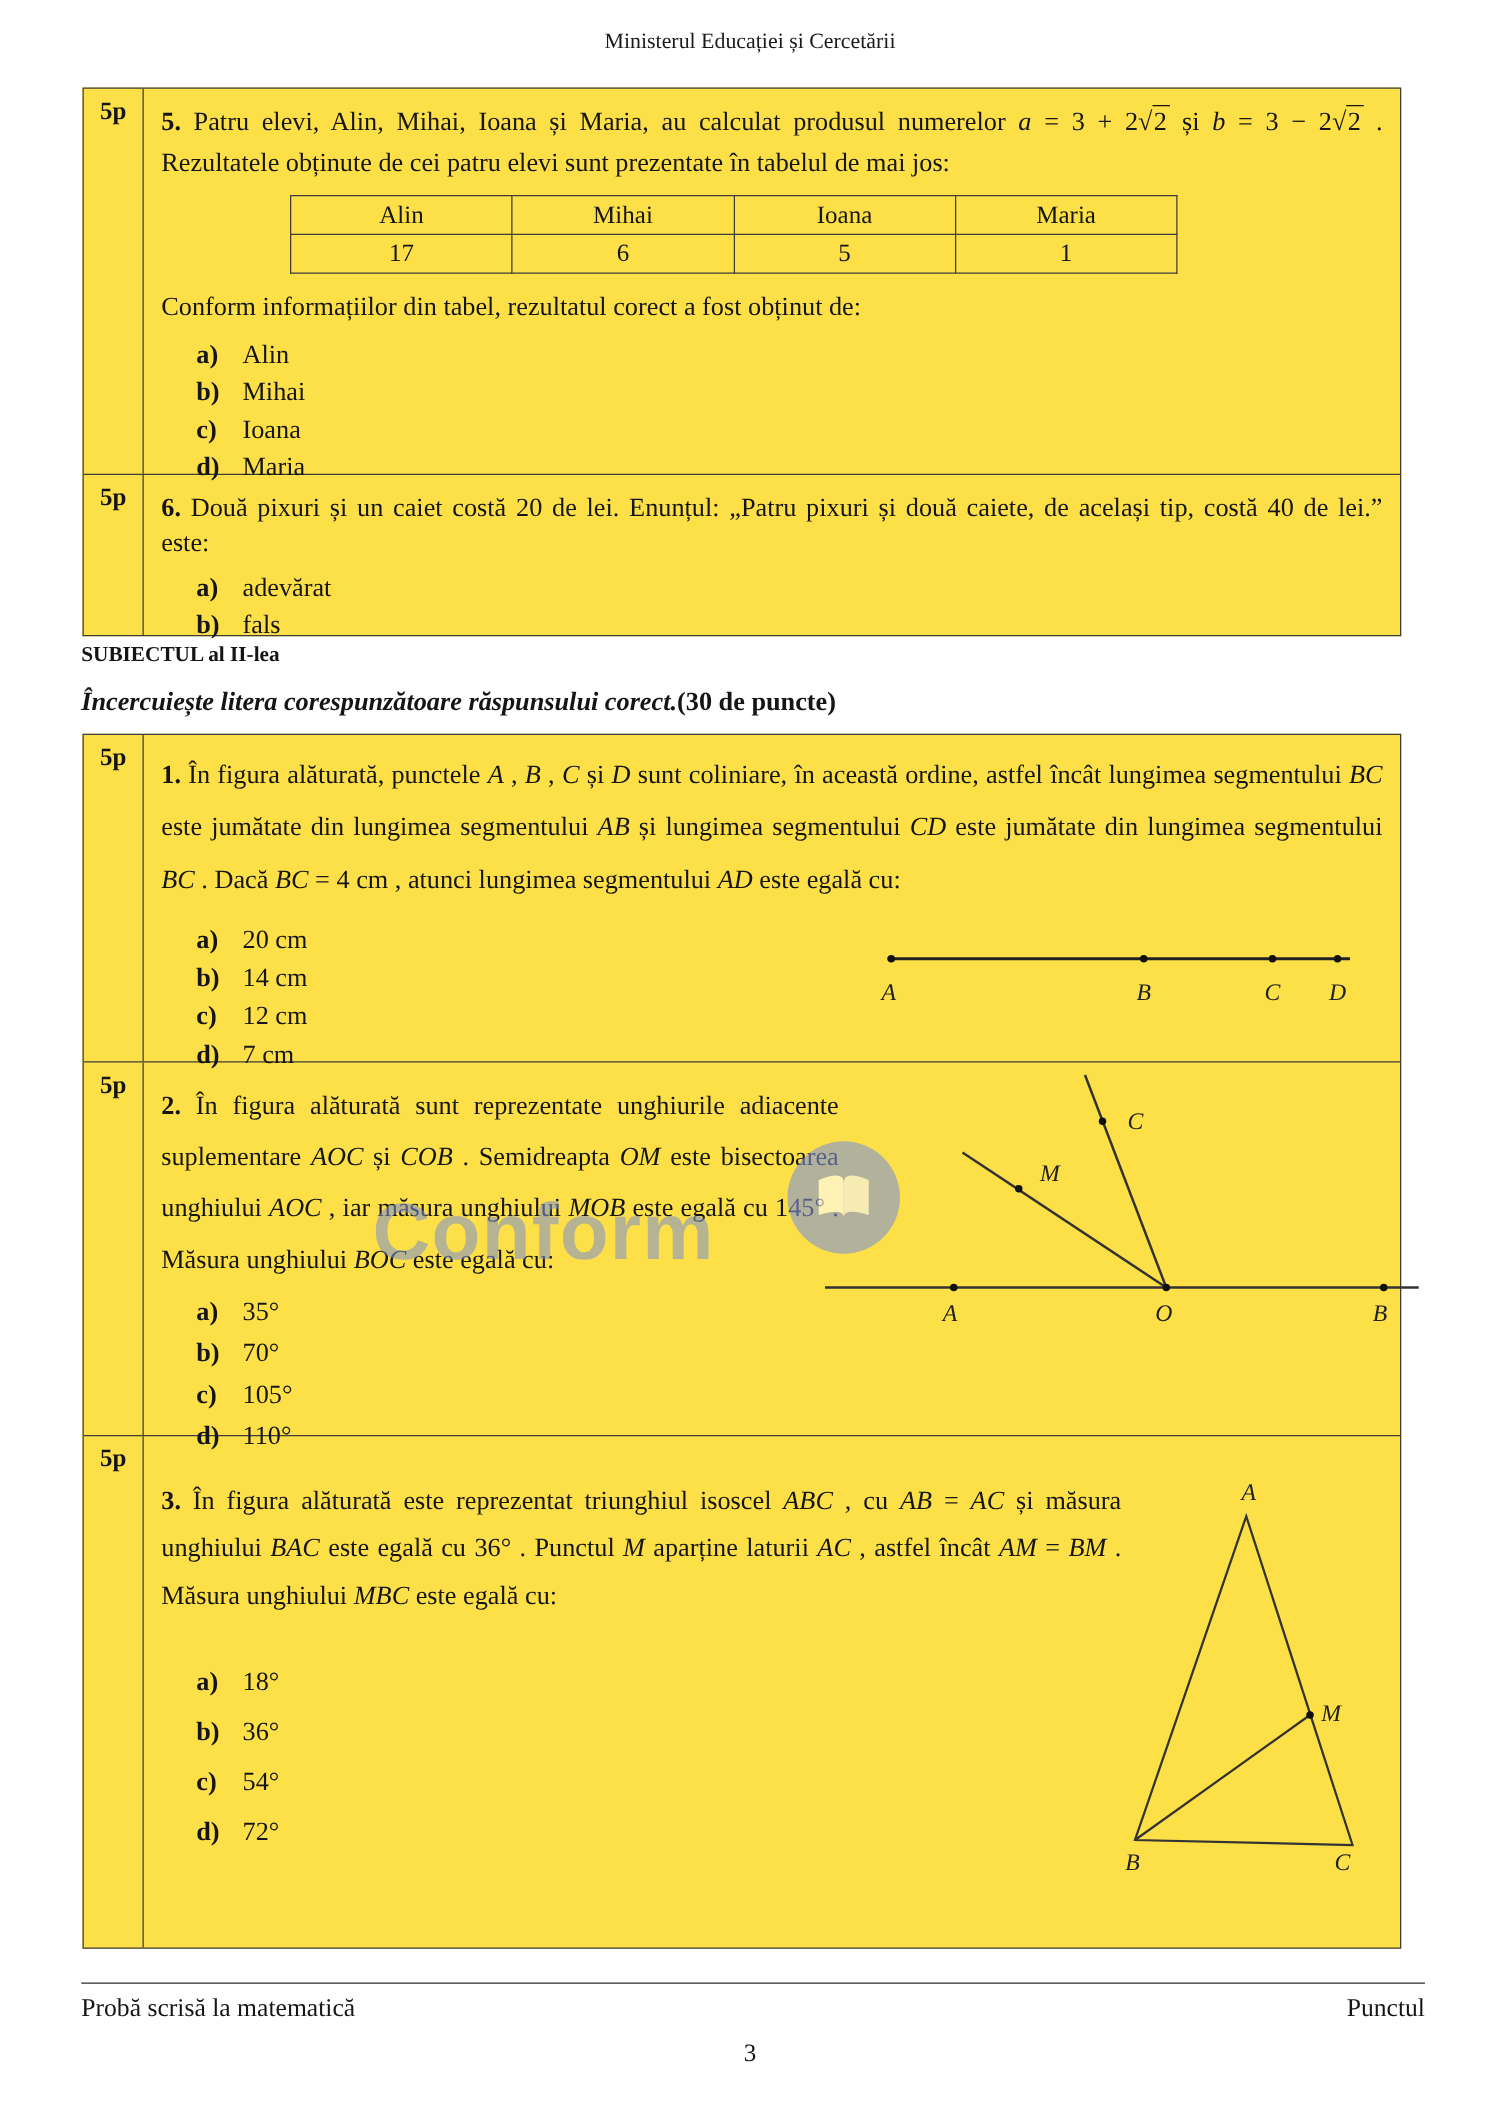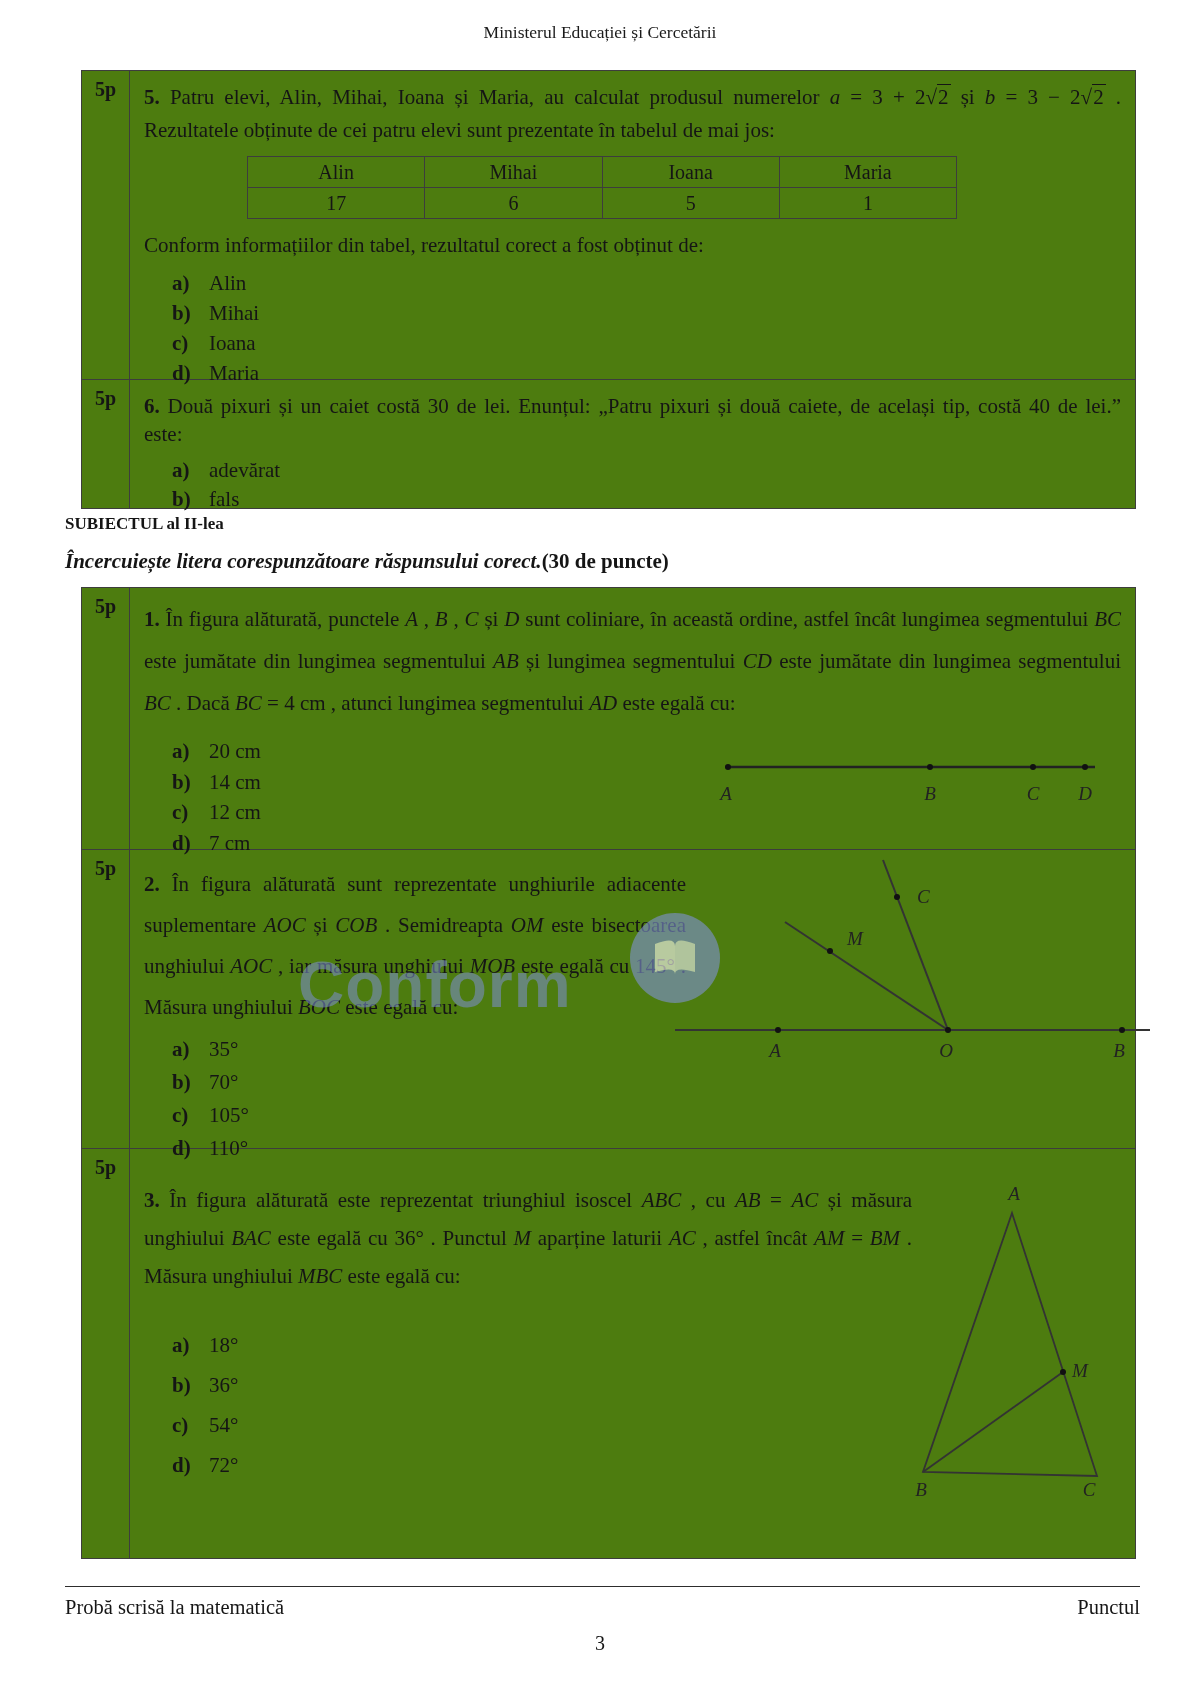--- a/index.html
+++ b/index.html
@@ -5,21 +5,21 @@
   html,body{margin:0;padding:0;background:#e8e8e8;}
   .page{position:relative;width:1200px;height:1697px;margin:0 auto;background:#ffffff;
         font-family:"Liberation Serif","DejaVu Serif",serif;color:#151515;overflow:hidden;}
   *{box-sizing:border-box;}
 
   
   .doc-header{position:absolute;top:22px;left:0;width:100%;text-align:center;
               font-size:17.5px;line-height:21px;color:#1a1a1a;}
 
   
-  .exam-table{position:absolute;left:81px;width:1055px;border:1.5px solid #3d3d3d;background:#4d7c0f;}
+  .exam-table{position:absolute;left:66px;width:1055px;border:1.5px solid #3d3d3d;background:#fde047;}
   .t1{top:70px;height:439px;}
   .t2{top:587px;height:972px;}
   .row{display:flex;border-top:1.5px solid #3d3d3d;}
   .row:first-child{border-top:none;}
   .pts{width:48px;border-right:1.5px solid #3d3d3d;text-align:center;
        font-weight:700;font-size:20px;padding-top:7px;flex:0 0 48px;}
   .qcell{flex:1;position:relative;padding:6px 14px 0 14px;font-size:21px;}
 
   
   .para{text-align:justify;}
@@ -128,21 +128,21 @@
             <span class="opt-letter">d)</span>
             <span>Maria</span>
           </div>
         </div>
       </div>
     </div>
 
     <div class="row" style="height:129px;">
       <div class="pts">5p</div>
       <div class="qcell">
-        <div class="para fill-line q6-line1"><span class="seg-b">6.</span><span> Două pixuri și un caiet costă 30 de lei. Enunțul: „Patru pixuri și două caiete, de același tip, costă 40 de lei.”</span></div>
+        <div class="para fill-line q6-line1"><span class="seg-b">6.</span><span> Două pixuri și un caiet costă 20 de lei. Enunțul: „Patru pixuri și două caiete, de același tip, costă 40 de lei.”</span></div>
         <div class="q6-line2">este:</div>
         <div class="options opt-q6">
           <div class="option-row">
             <span class="opt-letter">a)</span>
             <span>adevărat</span>
           </div>
           <div class="option-row">
             <span class="opt-letter">b)</span>
             <span>fals</span>
           </div>

